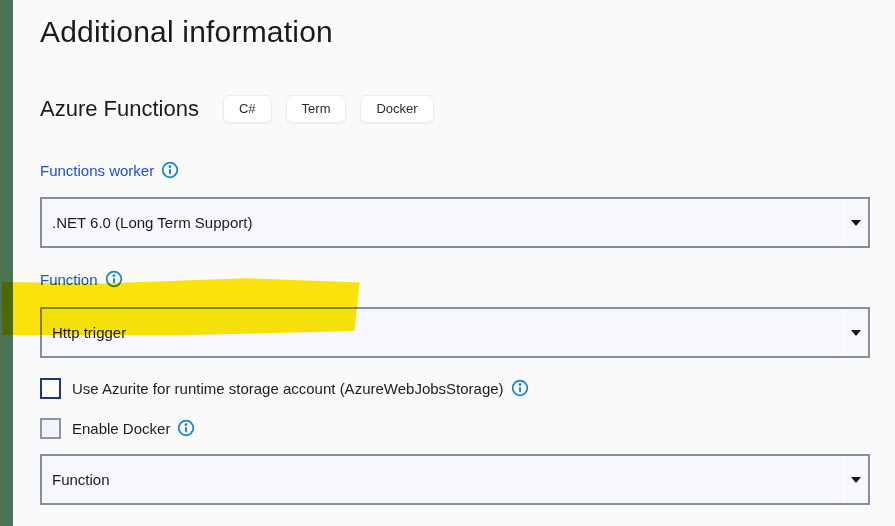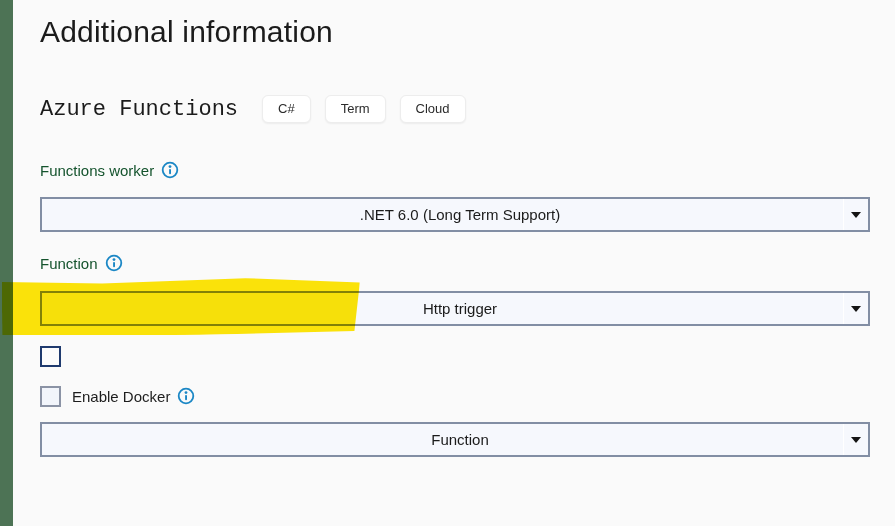--- a/index.html
+++ b/index.html
@@ -19,43 +19,42 @@
   .content { padding: 13px 25px 0 40px; }
 
   .page-title {
     font-size: 30px; font-weight: 400; letter-spacing: 0.2px;
     line-height: 38px; color: #1b1b1b;
   }
 
   .template-row {
     margin-top: 44px; display: flex; align-items: center; gap: 14px;
   }
-  .template-name { font-size: 22px; font-weight: 400; color: #1b1b1b; margin-right: 10px; font-family: Liberation Mono, monospace; }
+  .template-name { font-size: 22px; font-weight: 400; color: #1b1b1b; margin-right: 10px; }
   .tag-pill {
     background: #ffffff; border: 1px solid #ededed; border-radius: 6px;
     box-shadow: 0 1px 2px rgba(0,0,0,0.06);
     font-size: 13px; color: #2b2b2b; padding: 4px 15px; line-height: 18px;
   }
 
   .field-label {
     display: flex; align-items: center; gap: 7px;
-    font-size: 15px; color: #14532d; height: 20px;
+    font-size: 15px; color: #1d4ed8; height: 20px;
   }
   .ml37 { margin-top: 37px; }
   .ml21 { margin-top: 21px; }
 
   .info-icon { display: inline-flex; cursor: default; }
 
   .select {
-    position: relative; margin-top: 17px; height: 35px; width: 830px;
+    position: relative; margin-top: 17px; height: 51px; width: 830px;
     background: var(--select-bg, #f6f8fd);
     border: 2px solid var(--select-border, #828ea4);
     display: flex; align-items: center;
     cursor: default;
-    justify-content: center;
   }
   .select.mt18 { margin-top: 18px; }
   .select.mt15 { margin-top: 15px; }
   .select-value { font-size: 15px; color: #1b1b1b; padding-left: 10px; }
   .arrow-zone {
     position: absolute; right: 0; top: 0; bottom: 0; width: 25px;
     border-left: 1px solid #ffffff;
     display: flex; align-items: center; justify-content: center;
   }
   .arrow-down {
@@ -94,21 +93,21 @@
 <div class="green-strip"></div>
 
 <div class="content">
 
   <div class="page-title">Additional information</div>
 
   <div class="template-row">
     <span class="template-name">Azure Functions</span>
     <span class="tag-pill">C#</span>
     <span class="tag-pill">Term</span>
-    <span class="tag-pill">Cloud</span>
+    <span class="tag-pill">Docker</span>
   </div>
 
   <div class="field-label ml37">
     <span>Functions worker</span>
     <span class="info-icon">
       <svg width="18" height="18" viewBox="0 0 18 18">
         <circle cx="9" cy="9" r="7.3" fill="none" stroke="#1b87c5" stroke-width="1.8"></circle>
         <circle cx="9" cy="5.6" r="1.4" fill="#1b87c5"></circle>
         <rect x="8.1" y="7.9" width="1.9" height="5.3" rx="0.9" fill="#1b87c5"></rect>
       </svg>
@@ -133,20 +132,30 @@
   </div>
   <div class="select mt18">
     <span class="select-value">Http trigger</span>
     <span class="arrow-zone">
       <span class="arrow-down"></span>
     </span>
   </div>
 
   <div class="check-row first">
     <span class="checkbox focused"></span>
+    <span class="check-label">
+      <span>Use Azurite for runtime storage account (AzureWebJobsStorage)</span>
+      <span class="info-icon">
+        <svg width="18" height="18" viewBox="0 0 18 18">
+          <circle cx="9" cy="9" r="7.3" fill="none" stroke="#1b87c5" stroke-width="1.8"></circle>
+          <circle cx="9" cy="5.6" r="1.4" fill="#1b87c5"></circle>
+          <rect x="8.1" y="7.9" width="1.9" height="5.3" rx="0.9" fill="#1b87c5"></rect>
+        </svg>
+      </span>
+    </span>
   </div>
 
   <div class="check-row second">
     <span class="checkbox normal"></span>
     <span class="check-label">
       <span>Enable Docker</span>
       <span class="info-icon">
         <svg width="18" height="18" viewBox="0 0 18 18">
           <circle cx="9" cy="9" r="7.3" fill="none" stroke="#1b87c5" stroke-width="1.8"></circle>
           <circle cx="9" cy="5.6" r="1.4" fill="#1b87c5"></circle>

